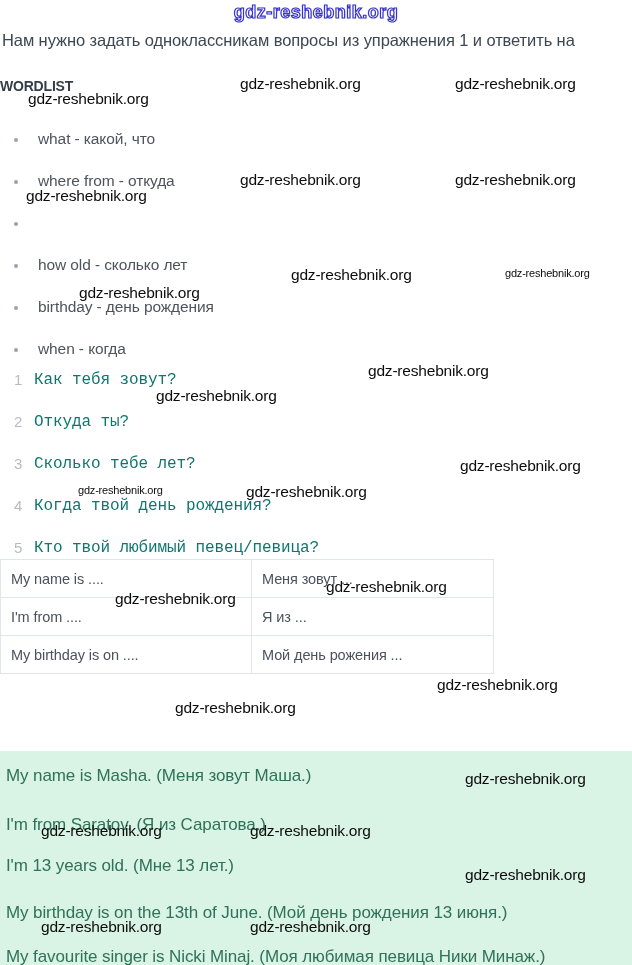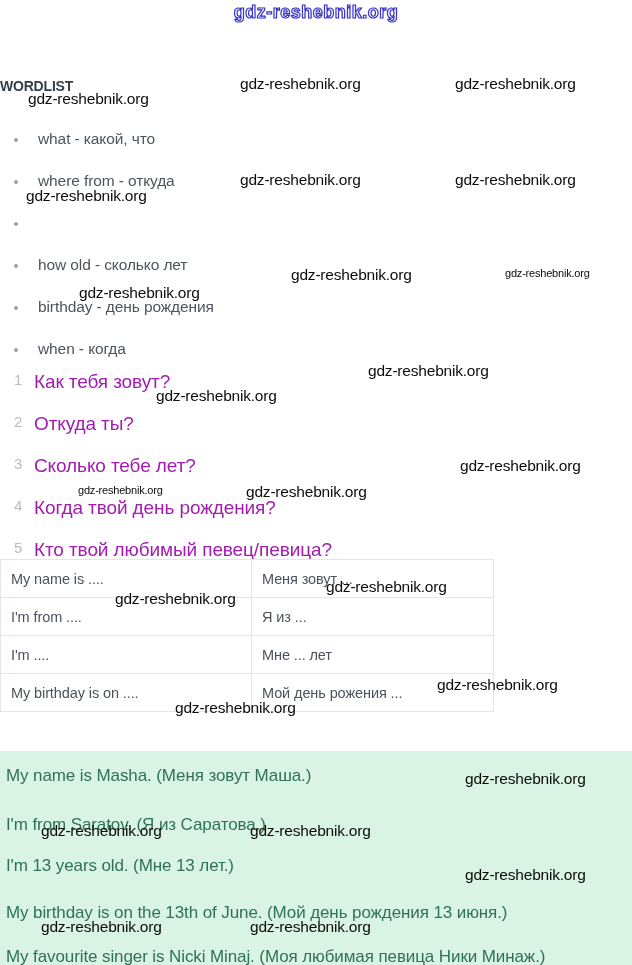--- a/index.html
+++ b/index.html
@@ -32,21 +32,21 @@
   .wl-item{
     position:absolute;left:14px;display:flex;align-items:flex-start;
   }
   .bullet{
     width:4px;height:4px;border-radius:50%;background:#9aa2ab;
     margin-top:8px;flex:0 0 auto;
   }
   .wl-text{margin-left:20px;font-size:15.5px;color:#4d545c;letter-spacing:-.1px;}
   .q-item{position:absolute;left:14px;display:flex;align-items:flex-start;}
   .q-num{font-size:15px;color:#b6bcc3;flex:0 0 auto;min-width:12px;}
-  .q-text{margin-left:8px;font-size:19px;color:#a21caf;letter-spacing:-.1px;}
+  .q-text{margin-left:8px;font-size:16px;color:#0f766e;letter-spacing:-.1px;font-family:Liberation Mono, monospace;}
   table.phrase-table{
     position:absolute;left:0;top:559px;width:463px;
     border-collapse:collapse;table-layout:fixed;padding-left:48px;
   }
   table.phrase-table td{
     border:1px solid #e0e6ec;height:37px;padding:0 4px 0 10px;
     vertical-align:middle;font-size:14.5px;color:#4b525b;letter-spacing:-.1px;
     overflow:hidden;white-space:nowrap;
   }
   td.c-en{width:236px;}
@@ -60,20 +60,21 @@
     letter-spacing:-.1px;white-space:nowrap;
   }
 </style>
 </head>
 <body>
 
 <div class="page">
 
   <div class="wm-blue">gdz-reshebnik.org</div>
 
+  <div class="intro">Нам нужно задать одноклассникам вопросы из упражнения 1 и ответить на</div>
 
   <div class="wordlist-title">WORDLIST</div>
 
   <ul class="wordlist">
     <li class="wl-item" style="top:130px">
       <span class="bullet"></span>
       <span class="wl-text">what - какой, что</span>
     </li>
     <li class="wl-item" style="top:172px">
       <span class="bullet"></span>
@@ -123,24 +124,20 @@
     <tbody>
       <tr>
         <td class="c-en">My name is ....</td>
         <td class="c-ru">Меня зовут ...</td>
       </tr>
       <tr>
         <td class="c-en">I'm from ....</td>
         <td class="c-ru">Я из ...</td>
       </tr>
       <tr>
-        <td class="c-en">I'm ....</td>
-        <td class="c-ru">Мне ... лет</td>
-      </tr>
-      <tr>
         <td class="c-en">My birthday is on ....</td>
         <td class="c-ru">Мой день рожения ...</td>
       </tr>
     </tbody>
   </table>
 
   <div class="answers">
     <p class="ans" style="top:11px">My name is Masha. (Меня зовут Маша.)</p>
     <p class="ans" style="top:60px">I'm from Saratov. (Я из Саратова.)</p>
     <p class="ans" style="top:101px">I'm 13 years old. (Мне 13 лет.)</p>

